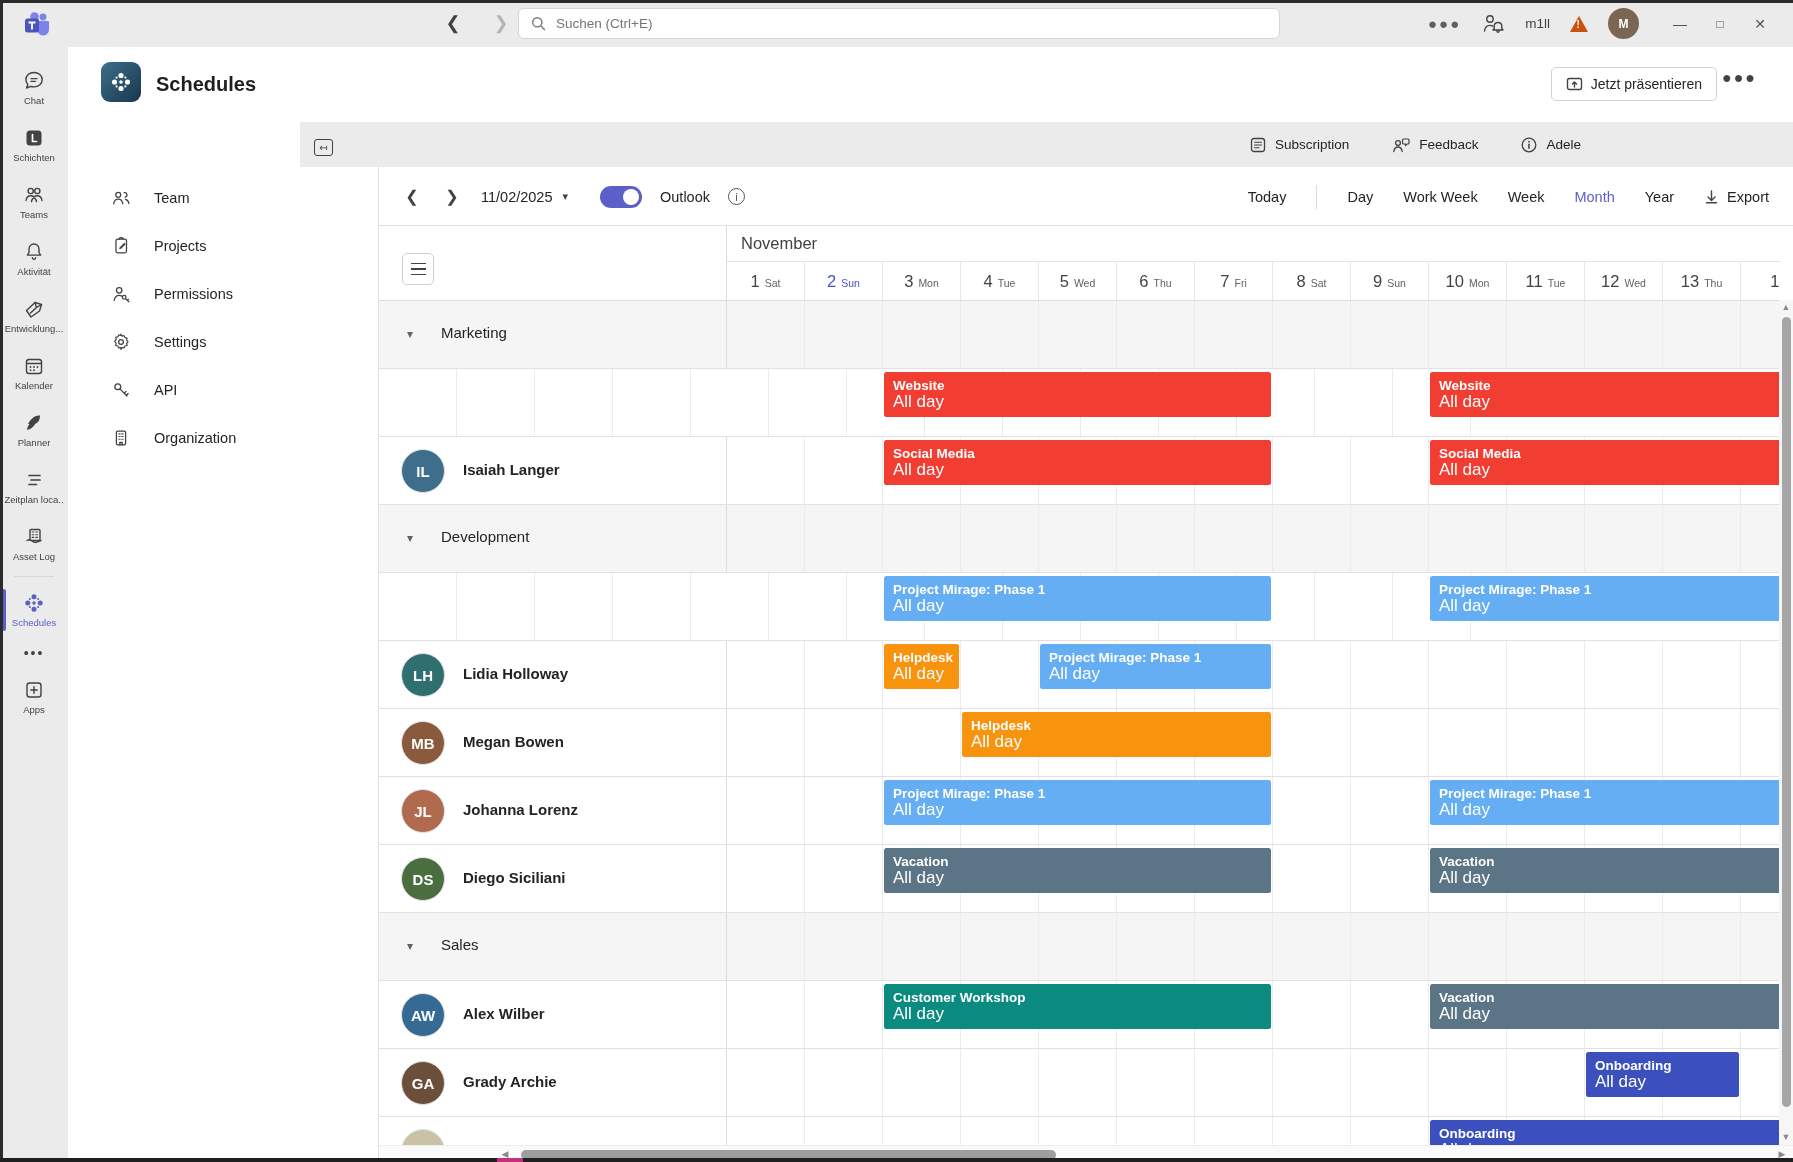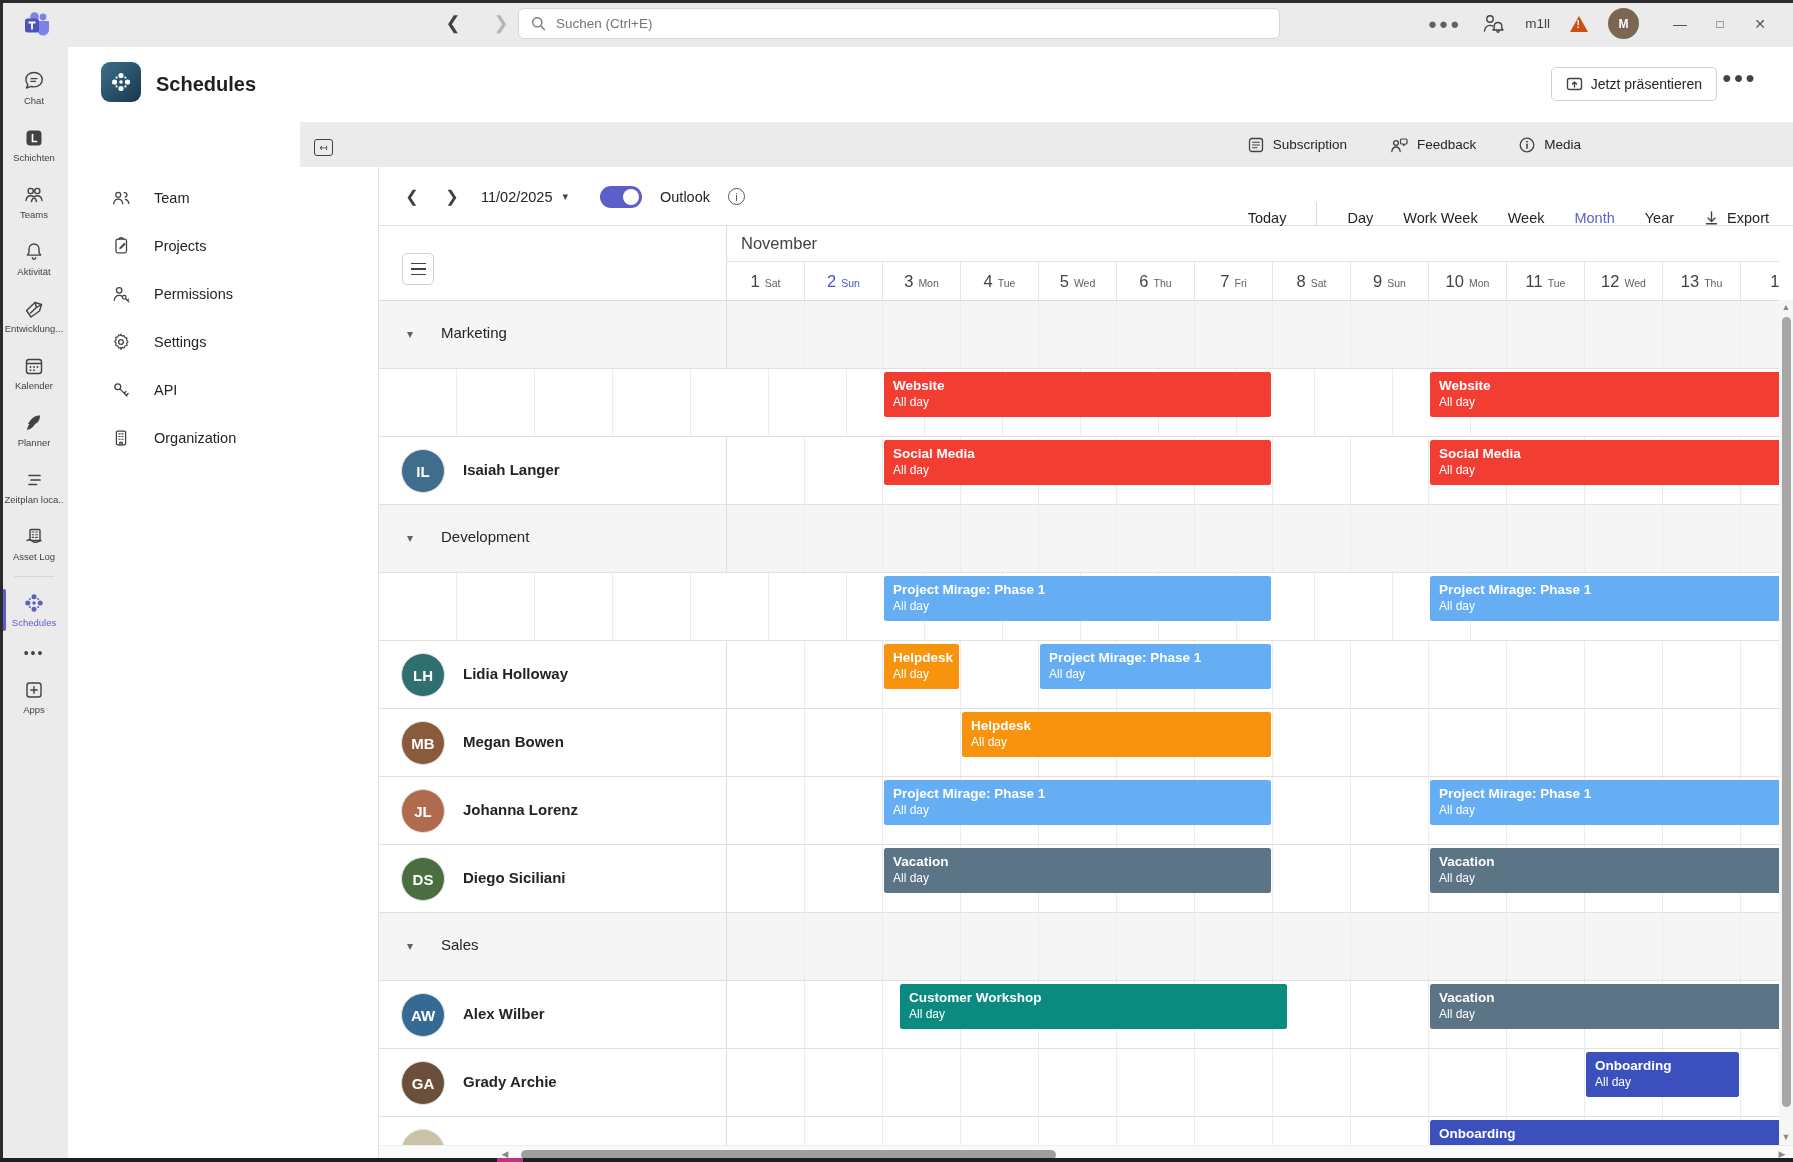--- a/index.html
+++ b/index.html
@@ -61,21 +61,21 @@
   .card { position:absolute; left:378px; top:167px; width:1415px; height:995px; background:#fff; border-left:1px solid #e0e0e0; }
   .cal-toolbar { position:absolute; left:0; top:0; width:100%; height:59px; border-bottom:1px solid #e0e0e0; }
   .ct-left { position:absolute; left:22px; top:0; height:59px; display:flex; align-items:center; gap:18px; }
   .ct-chev { font-size:16px; color:#424242; cursor:pointer; width:22px; text-align:center; }
   .ct-date { font-size:14.5px; color:#242424; display:flex; align-items:center; gap:10px; cursor:pointer; }
   .ct-date .dn { font-size:11px; color:#424242; }
   .toggle { width:42px; height:22px; border-radius:11px; background:#5b5fc7; position:relative; cursor:pointer; margin-left:14px; }
   .toggle .knob { position:absolute; right:3px; top:3px; width:16px; height:16px; border-radius:50%; background:#fff; }
   .ct-outlook { font-size:14.5px; color:#242424; }
   .info-i { width:17px; height:17px; border:1.3px solid #555; border-radius:50%; font-size:11px; color:#555; display:flex; align-items:center; justify-content:center; cursor:pointer; }
-  .ct-right { position:absolute; right:24px; top:0; height:59px; display:flex; align-items:flex-end; gap:30px; }
+  .ct-right { position:absolute; right:24px; top:0; height:59px; display:flex; align-items:center; gap:30px; }
   .view-btn { font-size:14.5px; color:#242424; cursor:pointer; white-space:nowrap; }
   .view-btn.active { color:#5b5fc7; }
   .view-divider { width:1px; height:24px; background:#d9d9d9; }
   .export-btn { display:flex; align-items:center; gap:8px; font-size:14.5px; color:#242424; cursor:pointer; }
 
   
   .grid-hdr { position:absolute; left:0; top:59px; width:1401px; height:74px; overflow:hidden; }
   .res-hdr { position:absolute; left:0; top:0; width:348px; height:74px; border-right:1px solid #dcdcdc; }
   .hamburger { position:absolute; left:23px; top:27px; width:32px; height:32px; border:1px solid #cfcfcf; border-radius:5px; display:flex; flex-direction:column; align-items:center; justify-content:center; gap:4px; cursor:pointer; background:#fff; }
   .hamburger i { display:block; width:15px; height:1.6px; background:#424242; }
@@ -92,21 +92,21 @@
   .g-row.group { background:#f5f5f5; }
   .res-cell { width:348px; height:100%; border-right:1px solid #dcdcdc; position:relative; flex:none; background:#fff; }
   .g-row.group .res-cell { background:#f5f5f5; }
   .body-day { width:78px; height:100%; border-right:1px solid #ececec; flex:none; }
   .grp-chev { position:absolute; left:28px; top:26px; font-size:12px; color:#616161; cursor:pointer; }
   .grp-name { position:absolute; left:62px; top:23px; font-size:15px; color:#242424; }
   .avatar { position:absolute; left:22px; top:12px; width:44px; height:44px; border-radius:50%; color:#fff; font-size:15px; font-weight:bold; display:flex; align-items:center; justify-content:center; border:1px solid #e0e0e0; }
   .m-name { position:absolute; left:84px; top:24px; font-size:15px; font-weight:600; color:#242424; }
   .evt { position:absolute; top:3px; height:45px; border-radius:2.5px; color:#fff; padding:5px 0 0 9px; overflow:hidden; cursor:pointer; z-index:2; }
   .evt .t { font-size:13.5px; font-weight:bold; line-height:17px; white-space:nowrap; }
-  .evt .s { font-size:12px; line-height:16px; white-space:nowrap; }
+  .evt .s { font-size:17px; line-height:16px; white-space:nowrap; }
   .evt.cut { border-top-right-radius:0; border-bottom-right-radius:0; }
 
   
   .vscroll { position:absolute; right:0; top:133px; width:14px; height:845px; background:#f6f6f6; z-index:10; }
   .vscroll .arr { position:absolute; left:0; width:14px; height:15px; color:#8a8a8a; font-size:9px; text-align:center; line-height:15px; cursor:pointer; }
   .vscroll .thumb { position:absolute; left:2.5px; top:17px; width:9px; height:790px; border-radius:5px; background:#a6a6a6; cursor:pointer; }
   .hscroll { position:absolute; left:0; bottom:0; width:1415px; height:17px; background:#fafafa; border-top:1px solid #ededed; z-index:11; }
   .hscroll .arr { position:absolute; top:0; width:16px; height:17px; color:#8a8a8a; font-size:9px; text-align:center; line-height:17px; cursor:pointer; }
   .hscroll .thumb { position:absolute; left:142px; top:3.5px; width:535px; height:10px; border-radius:5px; background:#9e9e9e; cursor:pointer; }
 
@@ -402,21 +402,21 @@
       <span>Feedback</span>
     </div>
     <div class="strip-item">
       <span>
         <svg width="18" height="18" viewBox="0 0 18 18">
           <circle cx="9" cy="9" r="6.8" class="stk" style="stroke-width:1.3"></circle>
           <path d="M9 8.2v4" class="stk" style="stroke-width:1.5"></path>
           <circle cx="9" cy="5.7" r=".9" fill="#424242"></circle>
         </svg>
       </span>
-      <span>Media</span>
+      <span>Adele</span>
     </div>
   </div>
 <button class="collapse-btn" style="position:absolute; left:314px; top:139px; z-index:6;">↤</button>
 
 <div class="card">
 
   <div class="cal-toolbar">
     <div class="ct-left">
       <span class="ct-chev">❮</span>
       <span class="ct-chev">❯</span>
@@ -772,21 +772,21 @@
         <div class="body-day"></div>
         <div class="body-day"></div>
         <div class="body-day"></div>
         <div class="body-day"></div>
         <div class="body-day"></div>
         <div class="body-day"></div>
         <div class="body-day"></div>
         <div class="body-day"></div>
         <div class="body-day"></div>
         <div class="body-day"></div>
-        <div class="evt" style="left: 505px; width: 387px; background: rgb(11, 138, 128); margin-left: 16px;">
+        <div class="evt" style="left: 505px; width: 387px; background: rgb(11, 138, 128);">
           <div class="t">Customer Workshop</div>
           <div class="s">All day</div>
         </div>
         <div class="evt cut" style="left: 1051px; width: 350px; background: rgb(91, 116, 134);">
           <div class="t">Vacation</div>
           <div class="s">All day</div>
         </div>
       </div>
       <div class="g-row">
         <div class="res-cell">

